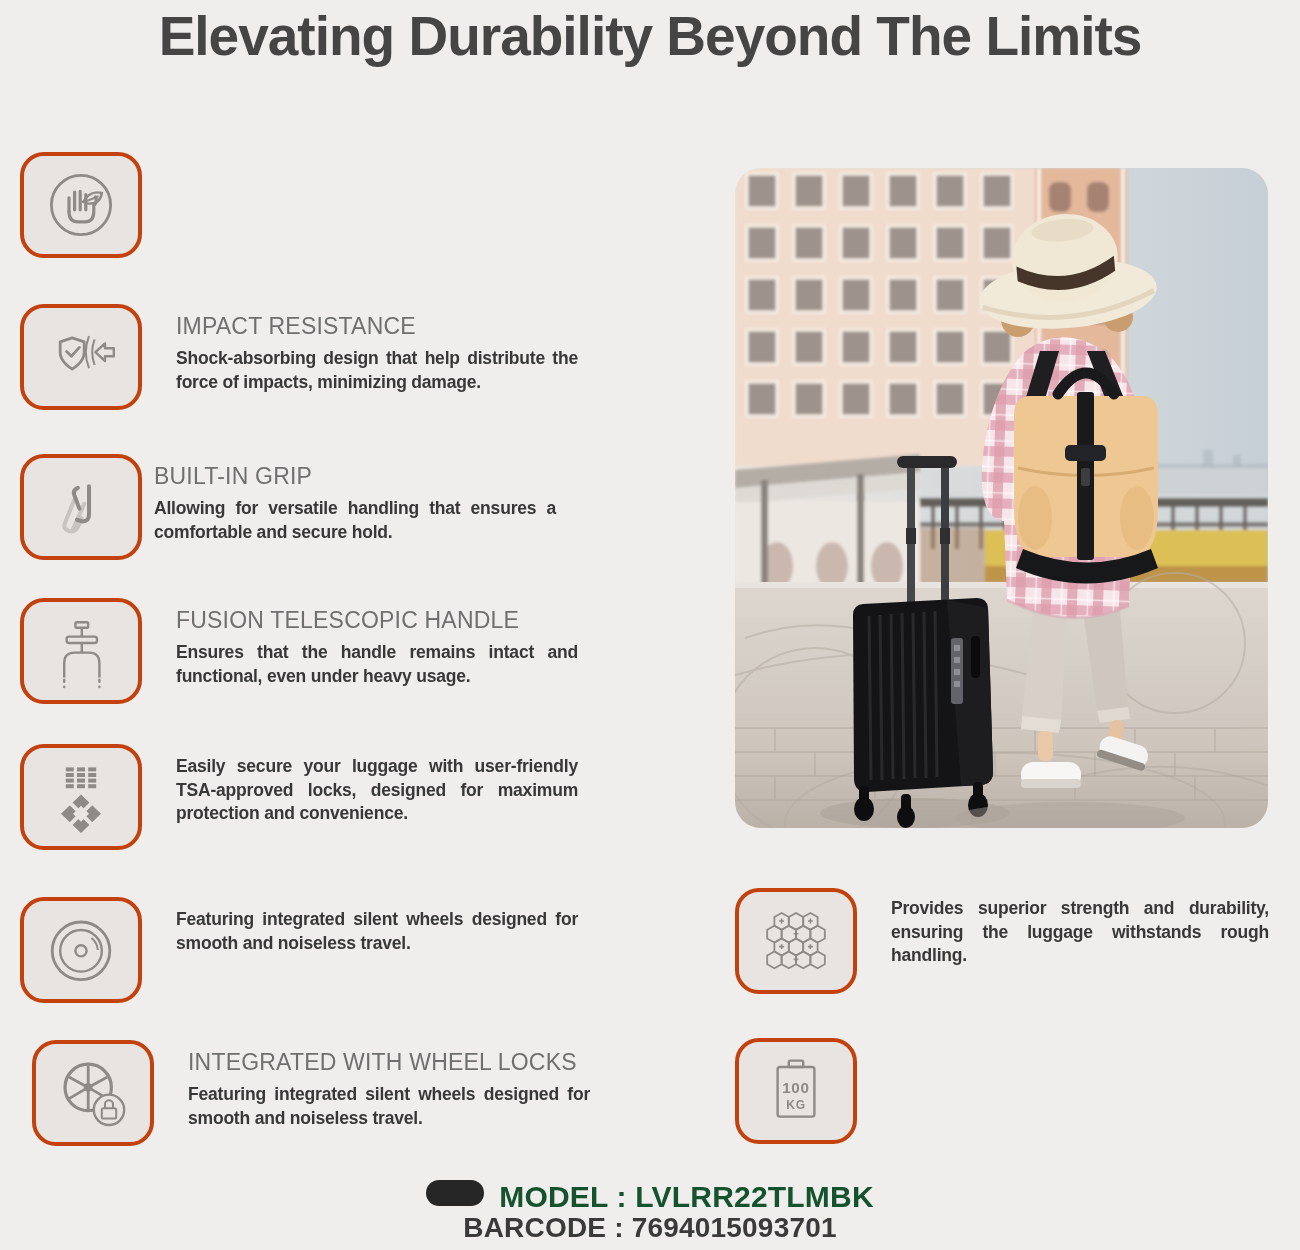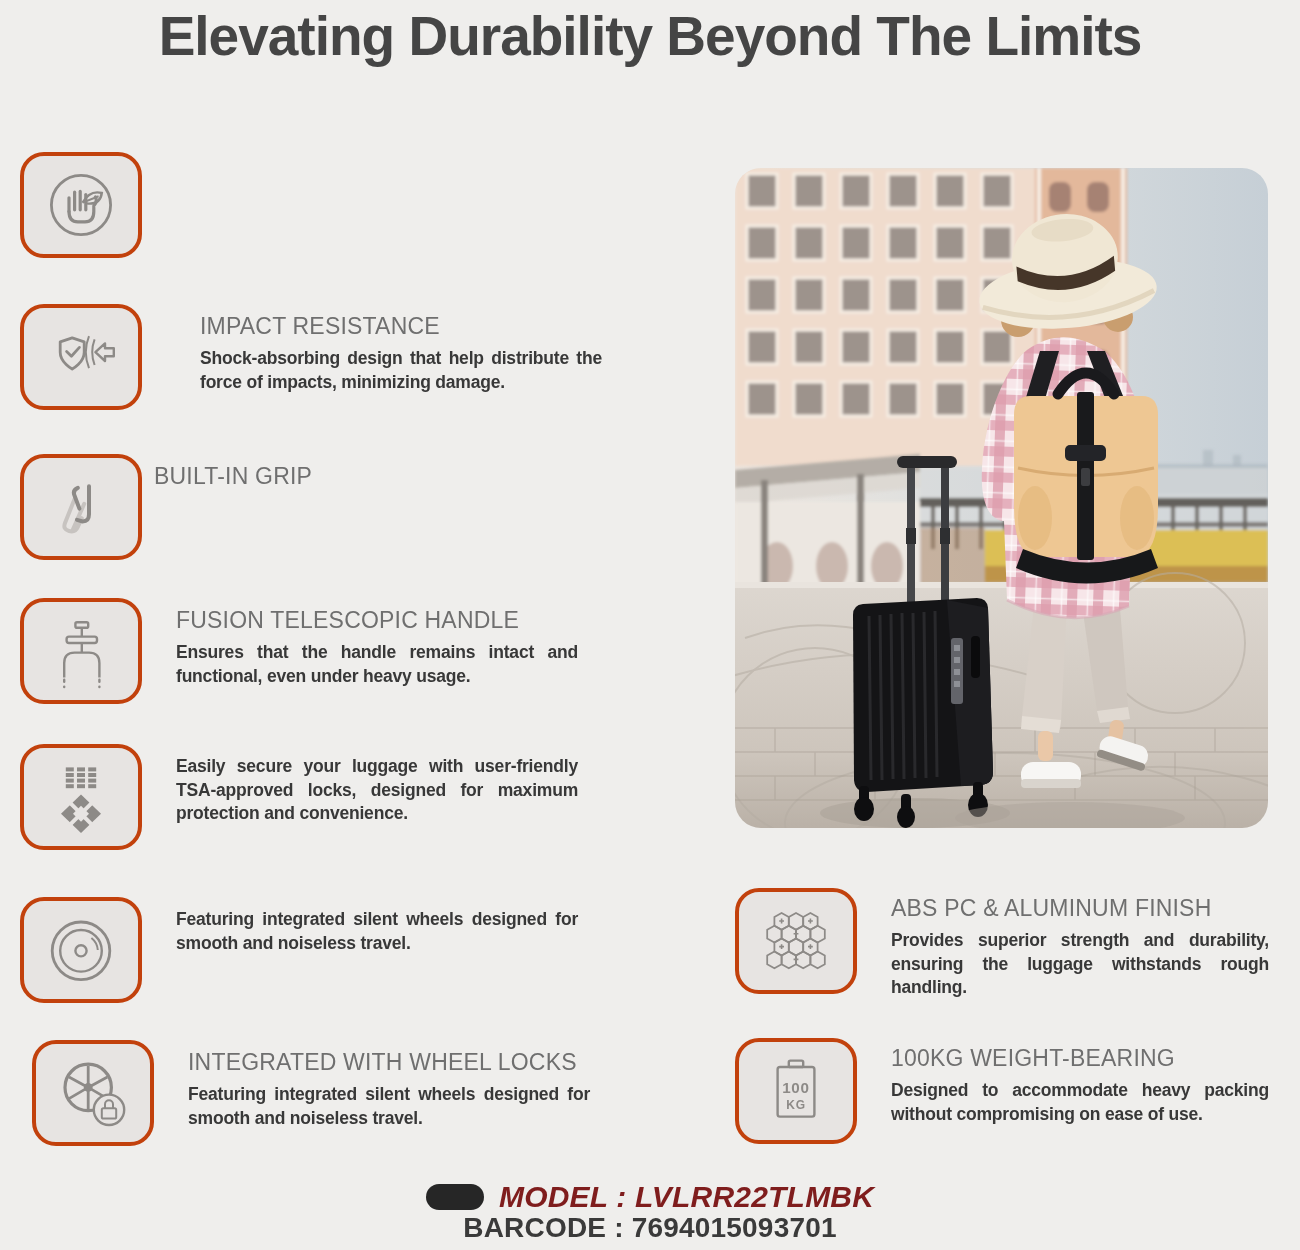--- a/index.html
+++ b/index.html
@@ -30,22 +30,22 @@
     font-weight:bold;text-align:justify;width:402px;letter-spacing:-.2px;
   }
   .feature.right .f-title{width:382px;}
   .feature.right .f-desc{width:378px;}
   .photo-frame{
     position:absolute;left:735px;top:168px;width:533px;height:660px;
     border-radius:26px;overflow:hidden;background:#dfе0df;
   }
   .footer-line1{
     position:absolute;top:1180px;left:0;width:100%;
-    display:flex;justify-content:center;align-items:center;gap:15px;
-    font-size:30px;font-weight:bold;color:#7f1d1d;letter-spacing:.2px;font-style:italic;
+    display:flex;justify-content:center;align-items:flex-start;gap:15px;
+    font-size:30px;font-weight:bold;color:#14532d;letter-spacing:.2px;
   }
   .pill{width:58px;height:26px;background:#262626;border-radius:14px;display:inline-block;}
   .footer-line2{
     position:absolute;top:1212px;left:0;width:100%;text-align:center;
     font-size:28px;font-weight:bold;color:#3a3a3a;letter-spacing:.2px;
   }
 </style>
 </head>
 <body>
 
@@ -64,21 +64,21 @@
         <path d="M66 51 q5 -5 2 -11"></path>
       </g>
       <g fill="none" stroke="#8d8a87">
         <path stroke-width="3" d="M52 47 q9 -16 24 -12 q-2 15 -19 13"></path>
         <path stroke-width="2.5" d="M52 47 l20 -8"></path>
       </g>
     </svg>
   </div>
 </div>
 
-<div class="feature" style="left:20px;top:304px;gap:24px;">
+<div class="feature" style="left:20px;top:304px;">
   <div class="tile">
     <svg width="80" height="80" viewBox="0 0 100 100">
       <g fill="none" stroke="#8d8a87" stroke-linejoin="round">
         <path stroke-width="3.5" d="M24 31 l15 -5 15 5 v13 c0 13 -15 21 -15 21 s-15 -8 -15 -21 z"></path>
         <path stroke-width="3.5" stroke-linecap="round" d="M32 43 l6 6 10 -11"></path>
         <path stroke-width="2.5" d="M60 24 q-8 20 0 40"></path>
         <path stroke-width="2.5" d="M67 28 q-6 16 0 32"></path>
         <path stroke-width="3" d="M91 39 v10 h-11 v6 l-12 -11 12 -11 v6 z"></path>
       </g>
     </svg>
@@ -95,20 +95,21 @@
       <g fill="none" stroke-linecap="round">
         <path stroke="#c7c3c0" stroke-width="5" d="M42 40 L30 70 q-3 8 5 10 t11 -5 l5 -11"></path>
         <path stroke="#c7c3c0" stroke-width="5" d="M54 46 L40 78"></path>
         <path stroke="#8d8a87" stroke-width="5" d="M46 26 q-7 3 -4 10 l6 16"></path>
         <path stroke="#8d8a87" stroke-width="5" d="M60 24 v35 q0 9 -8 9 l-7 -2"></path>
       </g>
     </svg>
   </div>
   <div class="ftext" style="padding-top:6px;margin-left:12px;">
     <div class="f-title">BUILT-IN GRIP</div>
+    <div class="f-desc">Allowing for versatile handling that ensures a comfortable and secure hold.</div>
   </div>
 </div>
 
 <div class="feature" style="left:20px;top:598px;">
   <div class="tile">
     <svg width="80" height="80" viewBox="0 0 100 100">
       <g fill="none" stroke="#8d8a87" stroke-width="3">
         <rect x="43" y="14" width="16" height="7" rx="2"></rect>
         <path d="M51 21 v11"></path>
         <rect x="32" y="32" width="38" height="8" rx="3"></rect>
@@ -213,39 +214,34 @@
             <path d="M65 25 h6 M68 22 v6"></path>
           <path d="M47 41 h6 M50 38 v6"></path>
           <path d="M29 57 h6 M32 54 v6"></path>
             <path d="M65 57 h6 M68 54 v6"></path>
           <path d="M47 73 h6 M50 70 v6"></path>
         </g>
       </g>
     </svg>
   </div>
   <div class="ftext" style="padding-top:4px;">
-    <div class="f-title">ABS PC &amp; ALUMINUM FINISH</div>
     <div class="f-desc">Provides superior strength and durability, ensuring the luggage withstands rough handling.</div>
   </div>
 </div>
 
 <div class="feature right" style="left:735px;top:1038px;">
   <div class="tile">
     <svg width="80" height="80" viewBox="0 0 100 100">
       <g fill="none" stroke="#8d8a87" stroke-width="3">
         <rect x="41" y="12" width="18" height="8" rx="2"></rect>
         <rect x="27" y="20" width="46" height="62" rx="3"></rect>
       </g>
       <text x="50" y="53" text-anchor="middle" font-size="19" fill="#8d8a87" font-weight="bold" letter-spacing="1">100</text>
       <text x="50" y="73" text-anchor="middle" font-size="15" fill="#8d8a87" font-weight="bold" letter-spacing="1">KG</text>
     </svg>
-  </div>
-  <div class="ftext" style="padding-top:4px;">
-    <div class="f-title">100KG WEIGHT-BEARING</div>
-    <div class="f-desc">Designed to accommodate heavy packing without compromising on ease of use.</div>
   </div>
 </div>
 
 <div class="photo-frame">
   <svg width="533" height="660" viewBox="0 0 533 660">
     <defs>
       <linearGradient id="sky" x1="0" y1="0" x2="1" y2="0">
         <stop offset="0" stop-color="#eee7e0"></stop>
           <stop offset="0.55" stop-color="#d7dcde"></stop>
           <stop offset="1" stop-color="#c6cfd6"></stop>

